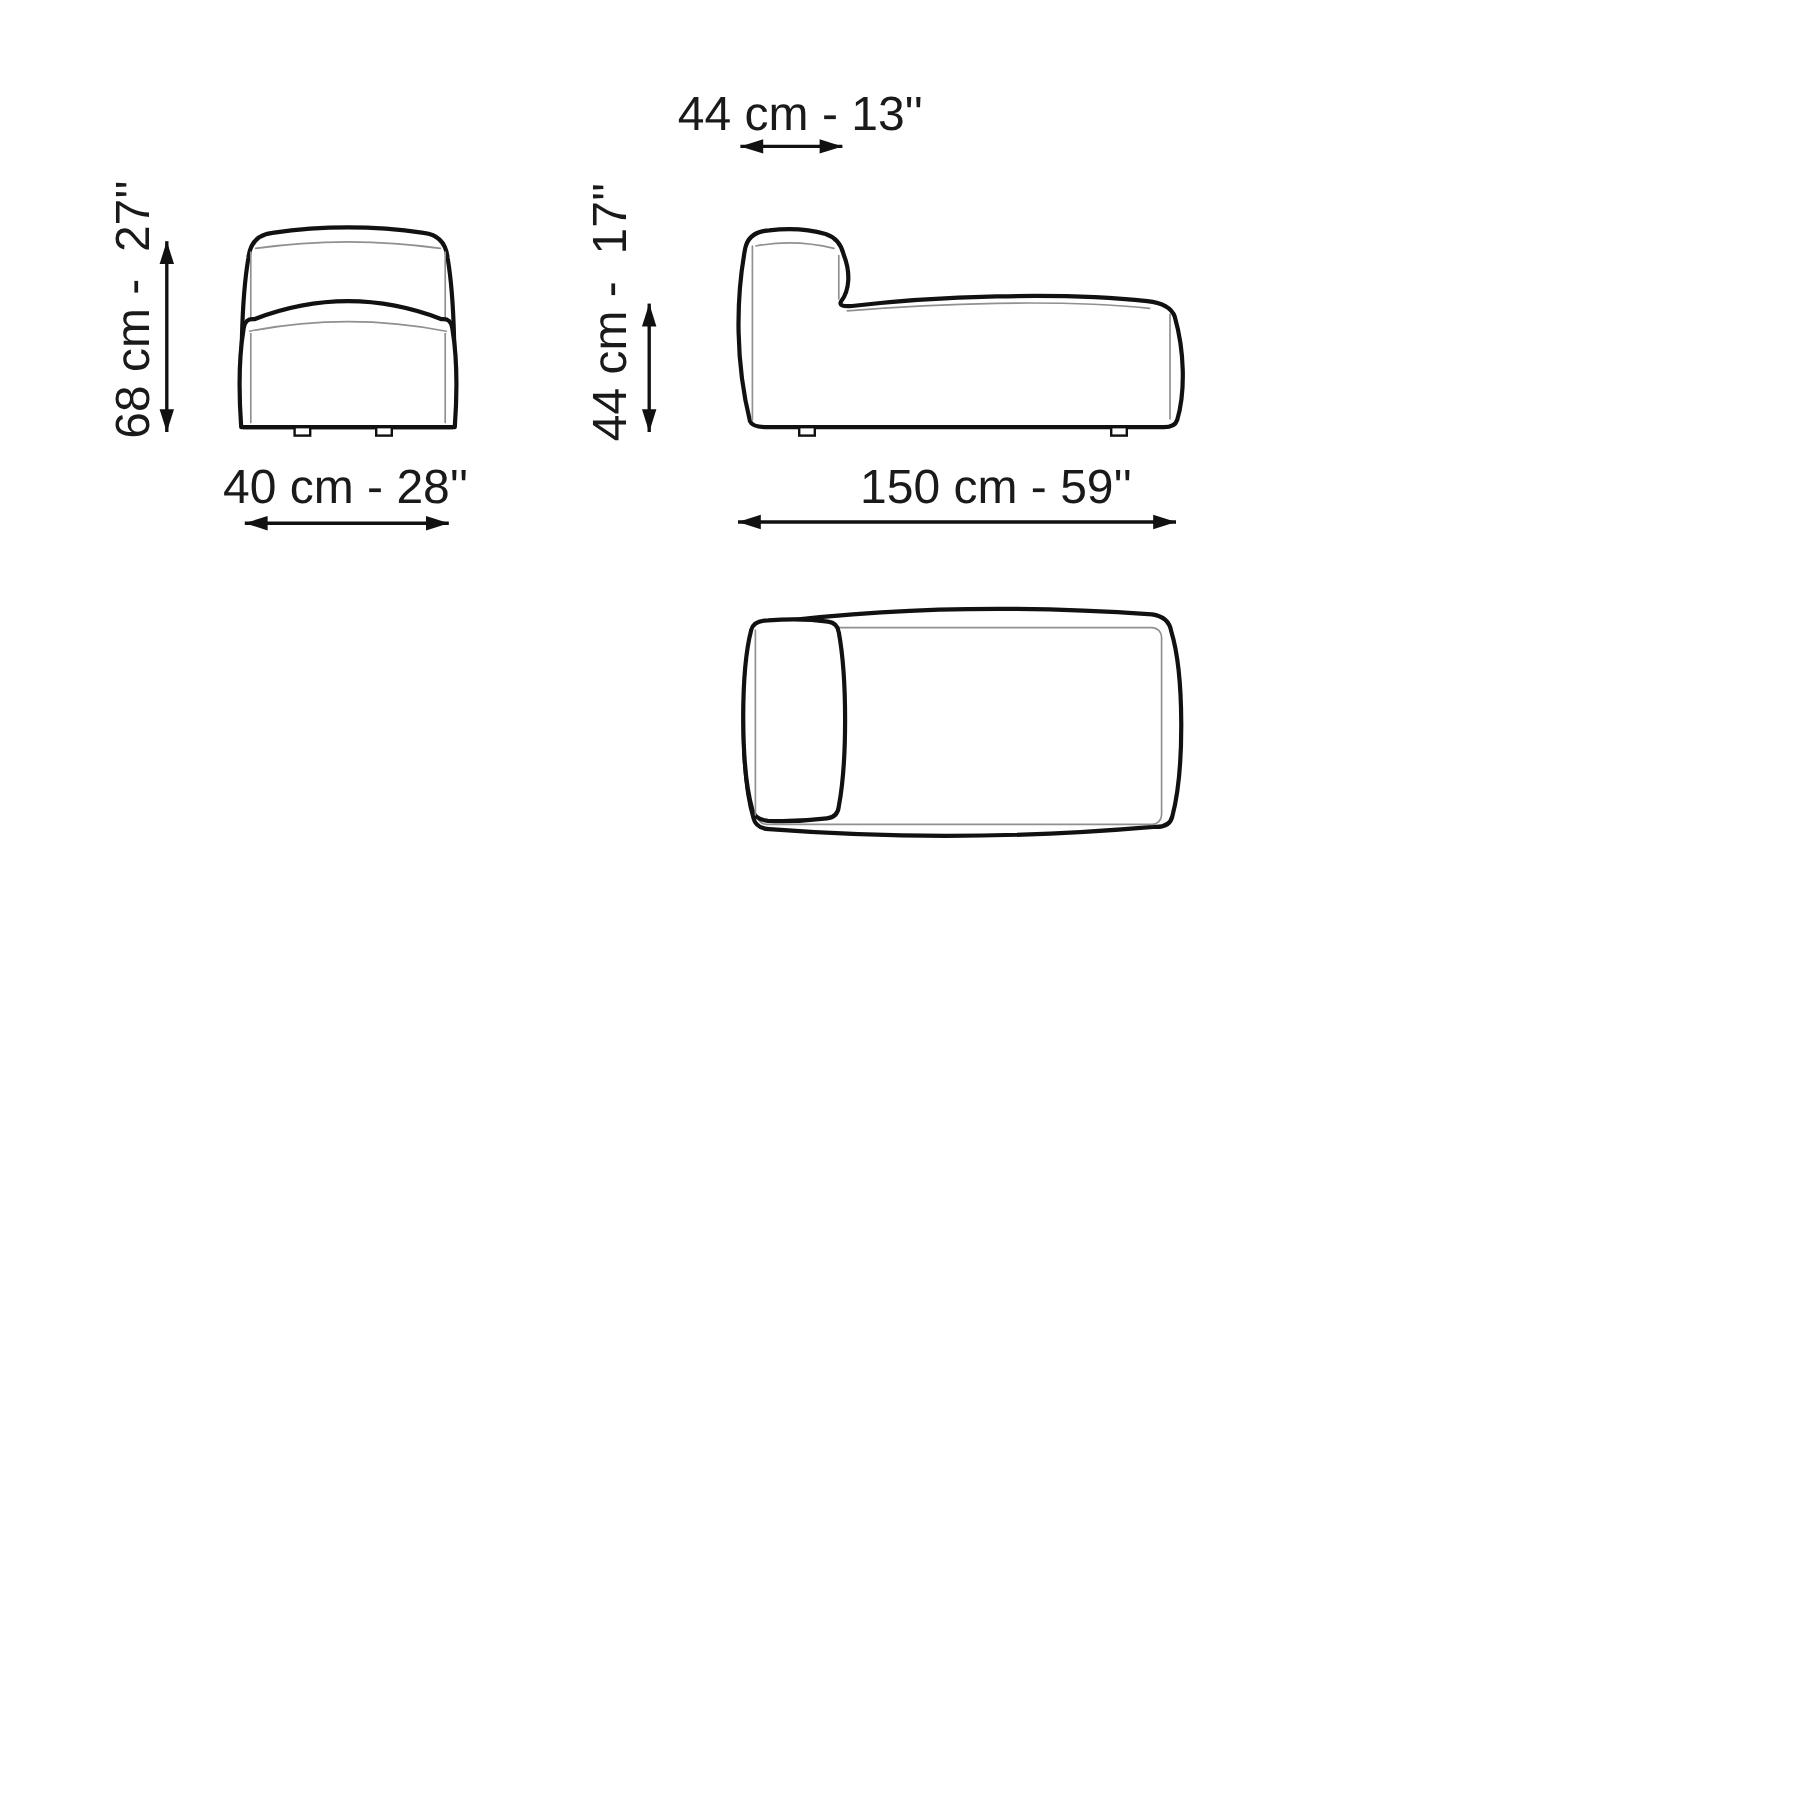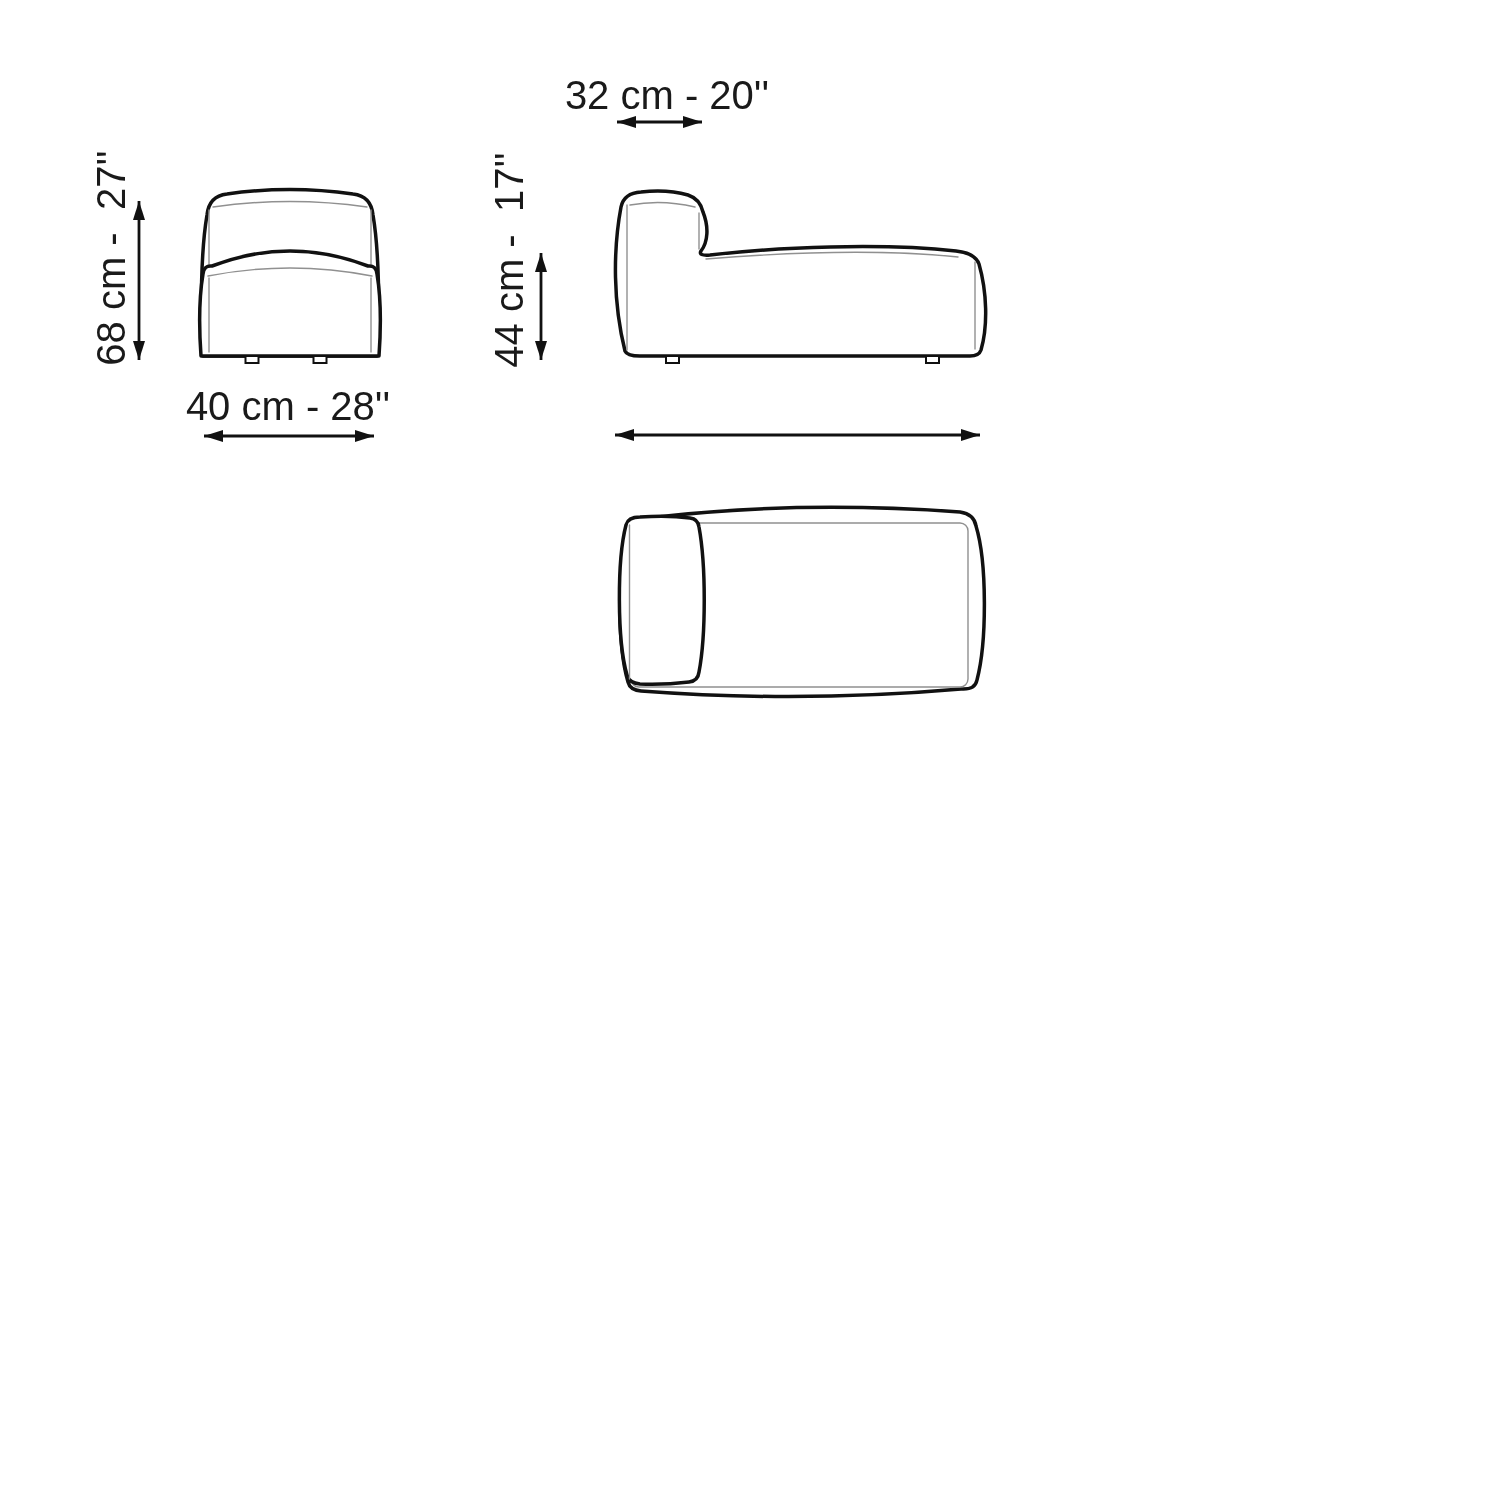--- a/index.html
+++ b/index.html
@@ -176,18 +176,19 @@
     </g>
     <g>
       <line class="dim-line" x1="615" y1="435" x2="980" y2="435" marker-start="url(#ah)" marker-end="url(#ah)"></line>
     </g>
   </svg>
 
   <div class="dim-label rotated" style="left:111px; top:258px;">68 cm -  27''</div>
 
   <div class="dim-label" style="left:288px; top:406px;">40 cm - 28''</div>
 
-  <div class="dim-label" style="left:667px; top:95px;">32 cm - 20''</div>
+  <div class="dim-label" style="left:667px; top:95px;">44 cm - 13''</div>
 
   <div class="dim-label rotated" style="left:509px; top:260px;">44 cm -  17''</div>
 
+  <div class="dim-label" style="left:830px; top:406px;">150 cm - 59''</div>
 
 </div>
 
 </body></html>

